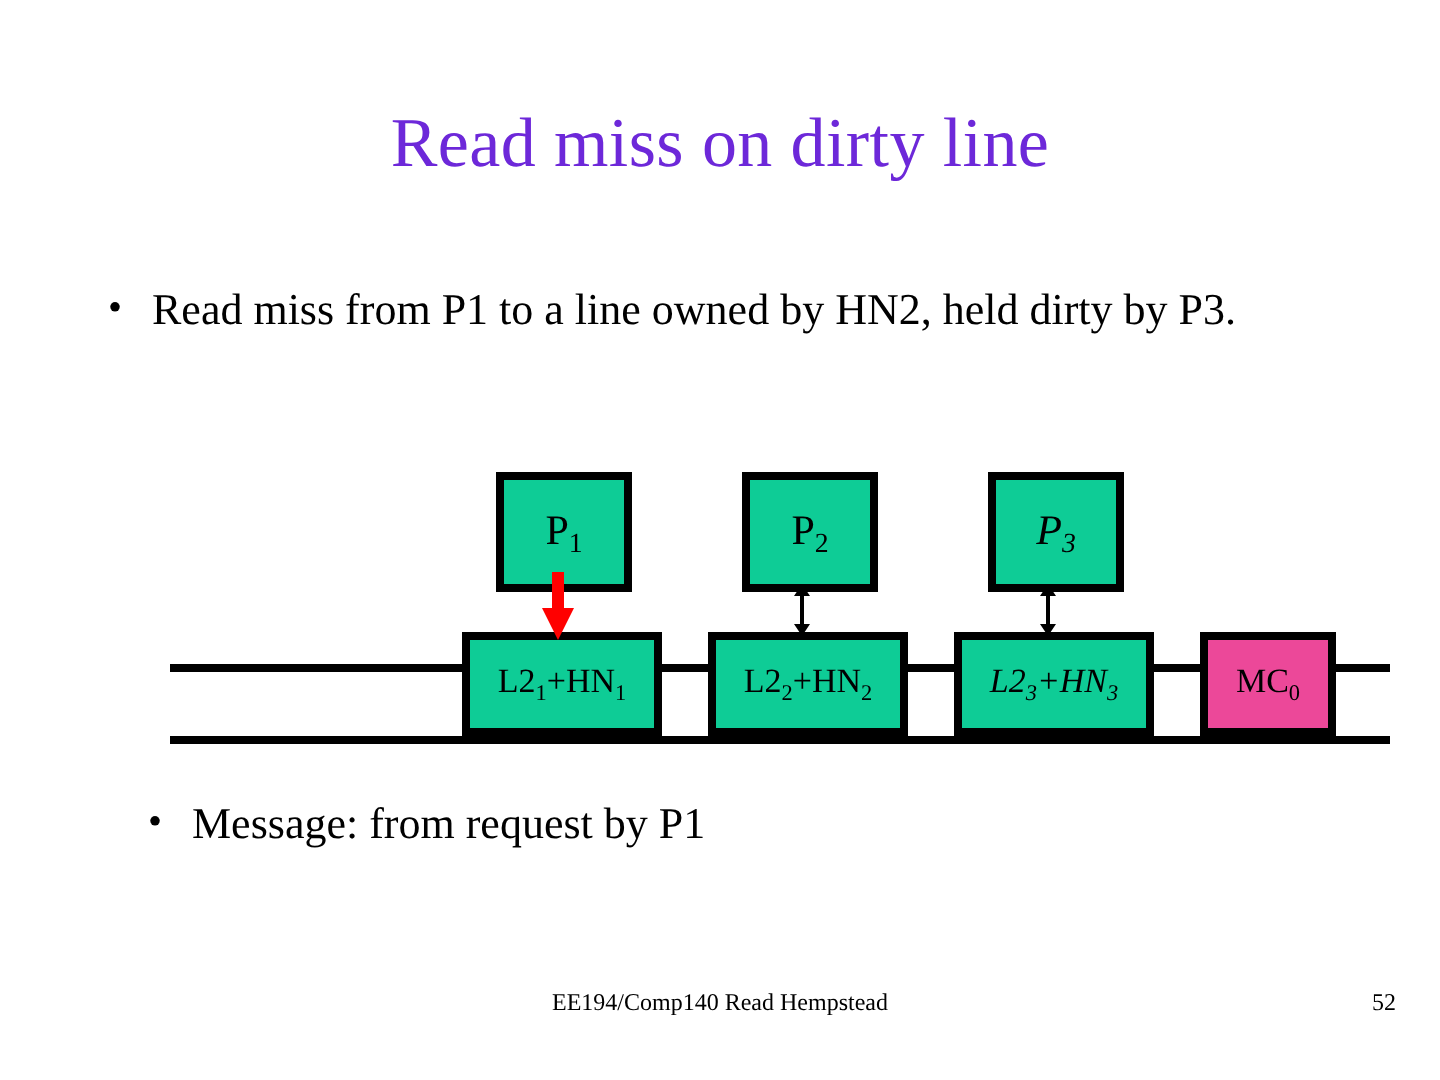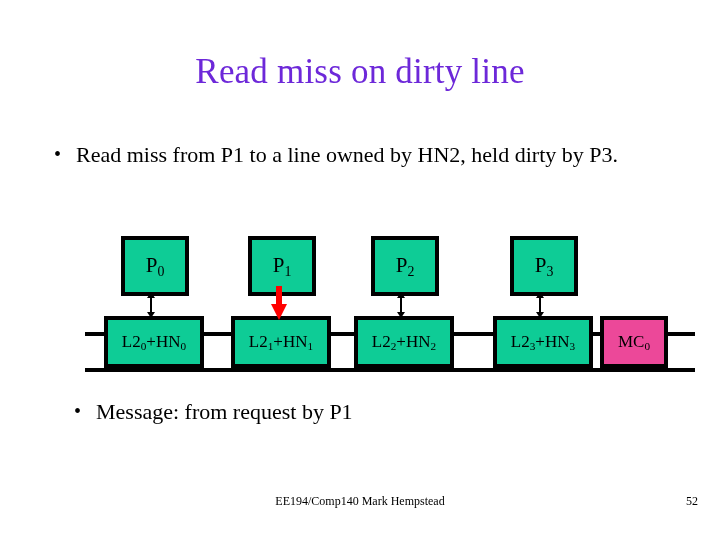--- a/index.html
+++ b/index.html
@@ -174,83 +174,70 @@
 <div class="bullet-row" id="bullet-1">
   <span class="bullet-mark">•</span>
   <span class="bullet-text">Read miss from P1 to a line owned by HN2, held dirty by P3.</span>
 </div>
 
 <div id="diagram">
 
   <div class="bus-line" id="bus-line-top"></div>
   <div class="bus-line" id="bus-line-bot"></div>
 
-  <div class="node-col" style="left:104px;">
+
+  <div class="node-col" style="left:231px;">
     <div class="proc-box">
-      <span><span>P</span><sub>0</sub></span>
+      <span><span>P</span><sub>1</sub></span>
+    </div>
+    <div class="connector" style="left:40px; top:58px; width:16px; height:34px;">
+      <svg width="16" height="34" viewBox="0 0 16 34">
+        <polygon points="8,34 16,18 11,18 11,0 5,0 5,18 0,18" fill="#FF0000"></polygon>
+      </svg>
+    </div>
+    <div class="cache-box">
+      <span><span>L2</span><sub>1</sub><span>+HN</span><sub>1</sub></span>
+    </div>
+  </div>
+
+  <div class="node-col" style="left:354px;">
+    <div class="proc-box">
+      <span><span>P</span><sub>2</sub></span>
     </div>
     <div class="connector">
       <svg width="8" height="26" viewBox="0 0 8 26">
         <polygon points="4,0 8,6 5,6 5,20 8,20 4,26 0,20 3,20 3,6 0,6" fill="#000000"></polygon>
       </svg>
     </div>
     <div class="cache-box">
-      <span><span>L2</span><sub>0</sub><span>+HN</span><sub>0</sub></span>
-    </div>
-  </div>
-
-  <div class="node-col" style="left:231px;">
+      <span><span>L2</span><sub>2</sub><span>+HN</span><sub>2</sub></span>
+    </div>
+  </div>
+
+  <div class="node-col" style="left:477px;font-style:italic;">
     <div class="proc-box">
-      <span><span>P</span><sub>1</sub></span>
-    </div>
-    <div class="connector" style="left:40px; top:58px; width:16px; height:34px;">
-      <svg width="16" height="34" viewBox="0 0 16 34">
-        <polygon points="8,34 16,18 11,18 11,0 5,0 5,18 0,18" fill="#FF0000"></polygon>
-      </svg>
-    </div>
-    <div class="cache-box">
-      <span><span>L2</span><sub>1</sub><span>+HN</span><sub>1</sub></span>
-    </div>
-  </div>
-
-  <div class="node-col" style="left:354px;">
-    <div class="proc-box">
-      <span><span>P</span><sub>2</sub></span>
+      <span><span>P</span><sub>3</sub></span>
     </div>
     <div class="connector">
       <svg width="8" height="26" viewBox="0 0 8 26">
         <polygon points="4,0 8,6 5,6 5,20 8,20 4,26 0,20 3,20 3,6 0,6" fill="#000000"></polygon>
       </svg>
     </div>
     <div class="cache-box">
-      <span><span>L2</span><sub>2</sub><span>+HN</span><sub>2</sub></span>
-    </div>
-  </div>
-
-  <div class="node-col" style="left:493px;">
-    <div class="proc-box">
-      <span><span>P</span><sub>3</sub></span>
-    </div>
-    <div class="connector">
-      <svg width="8" height="26" viewBox="0 0 8 26">
-        <polygon points="4,0 8,6 5,6 5,20 8,20 4,26 0,20 3,20 3,6 0,6" fill="#000000"></polygon>
-      </svg>
-    </div>
-    <div class="cache-box">
       <span><span>L2</span><sub>3</sub><span>+HN</span><sub>3</sub></span>
     </div>
   </div>
 
   <div class="node-col" style="left:600px;">
     <div class="cache-box mem">
       <span><span>MC</span><sub>0</sub></span>
     </div>
   </div>
 
 </div>
 
 <div class="bullet-row" id="bullet-2">
   <span class="bullet-mark">•</span>
   <span class="bullet-text">Message: from request by P1</span>
 </div>
 
-<div id="footer-text">EE194/Comp140 Mark Hempstead</div>
+<div id="footer-text">EE194/Comp140 Read Hempstead</div>
 <div id="page-number">52</div>
 
 </body></html>

